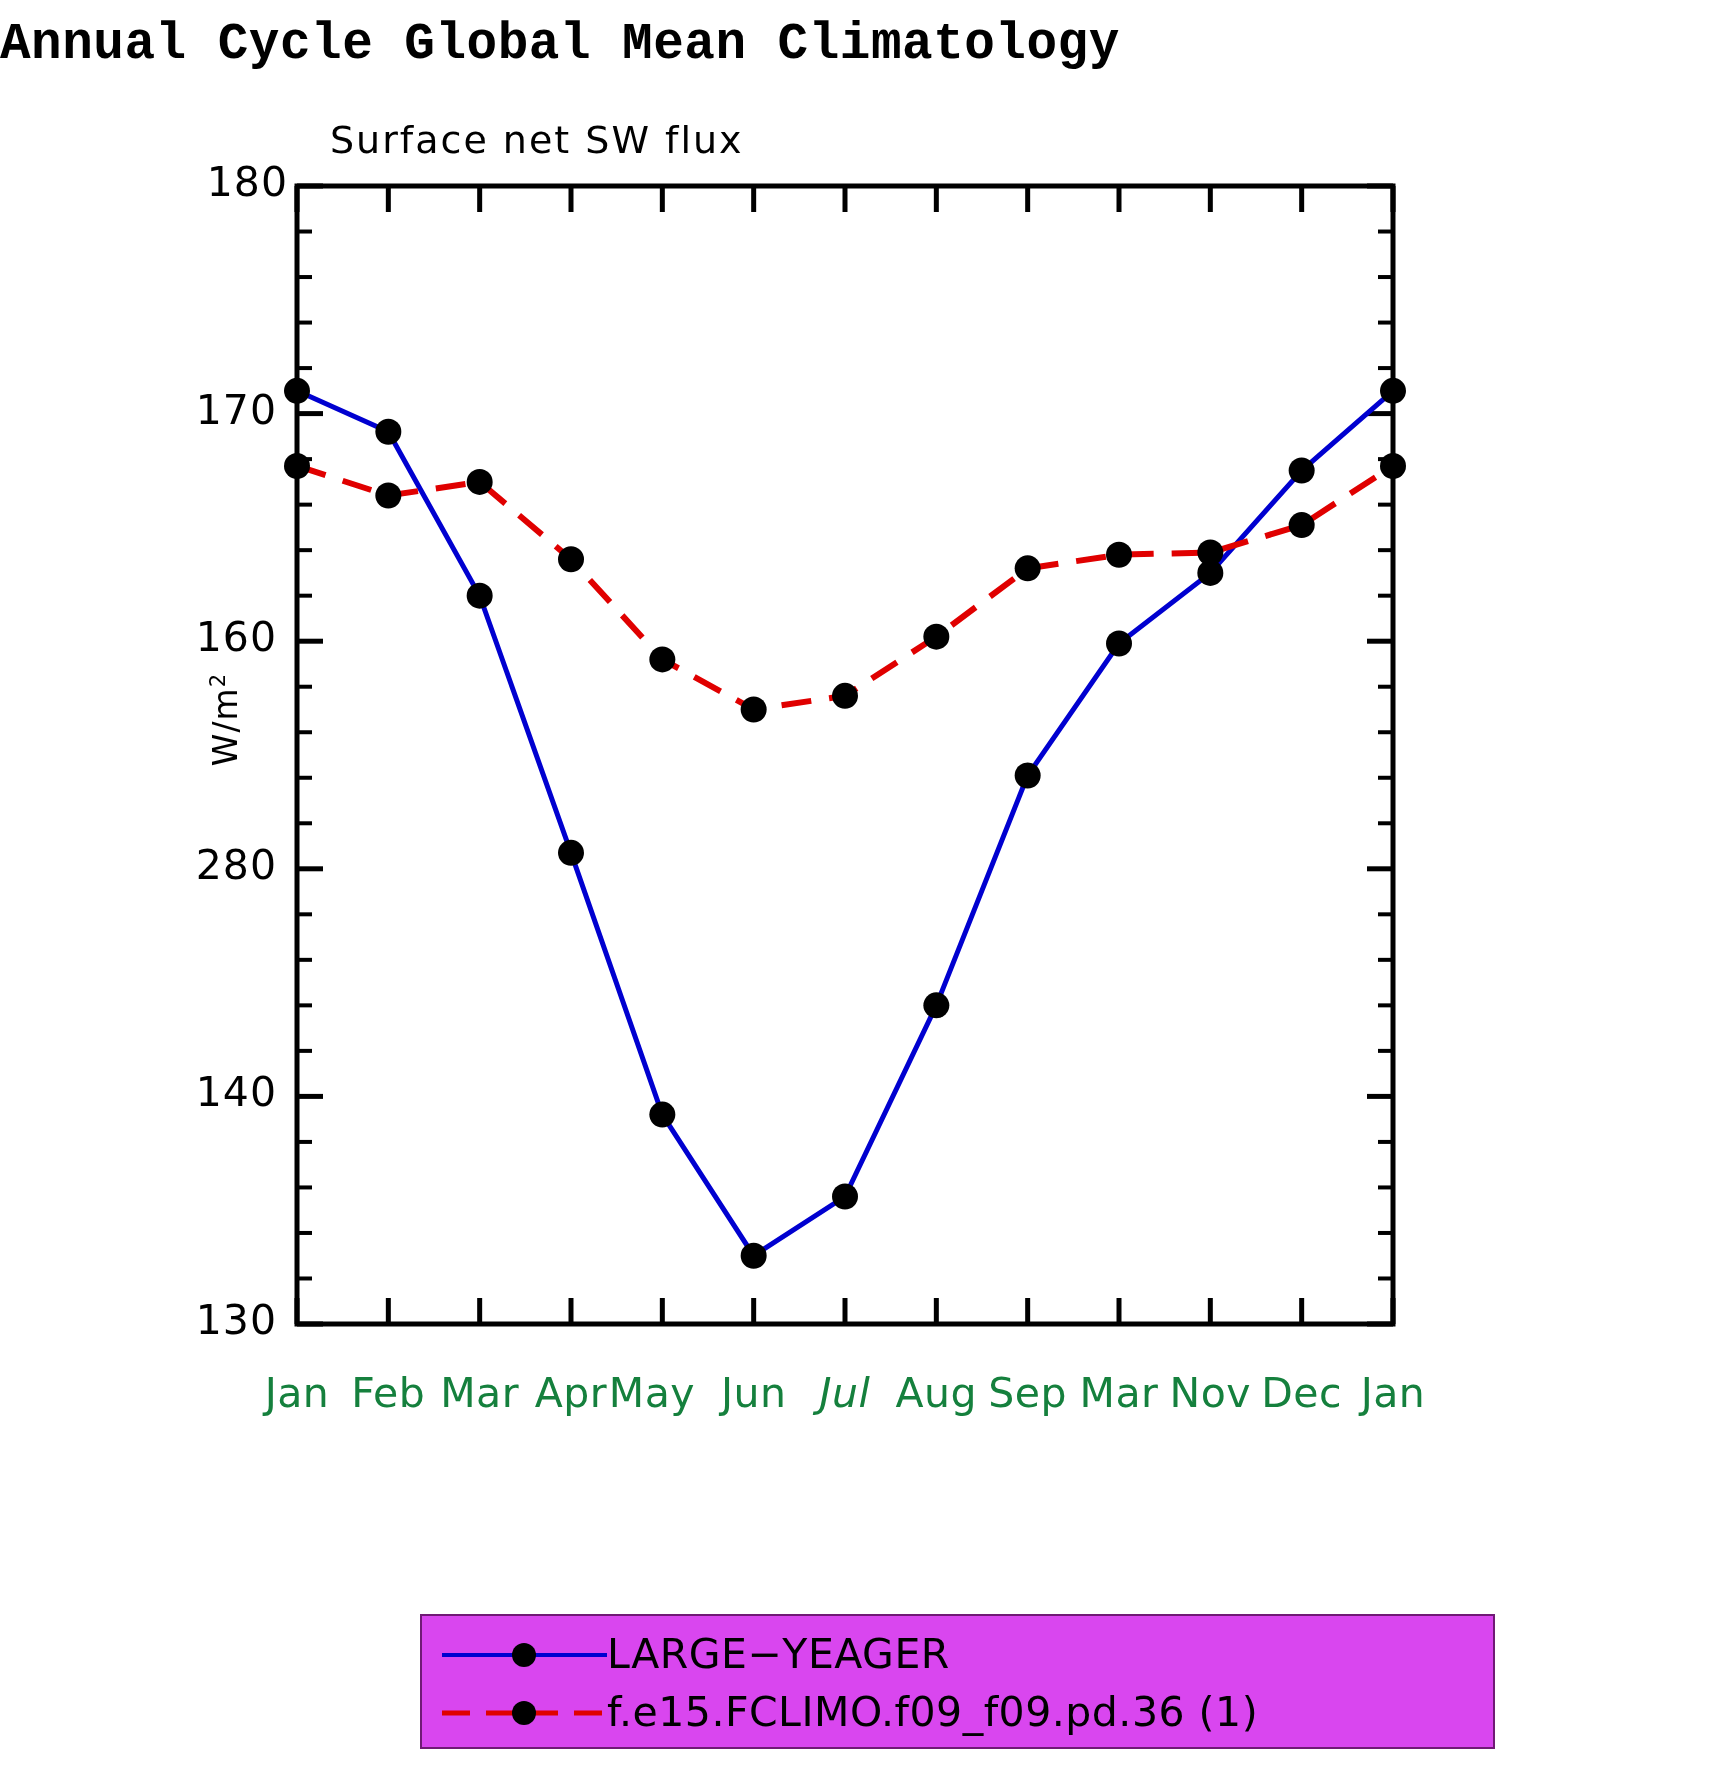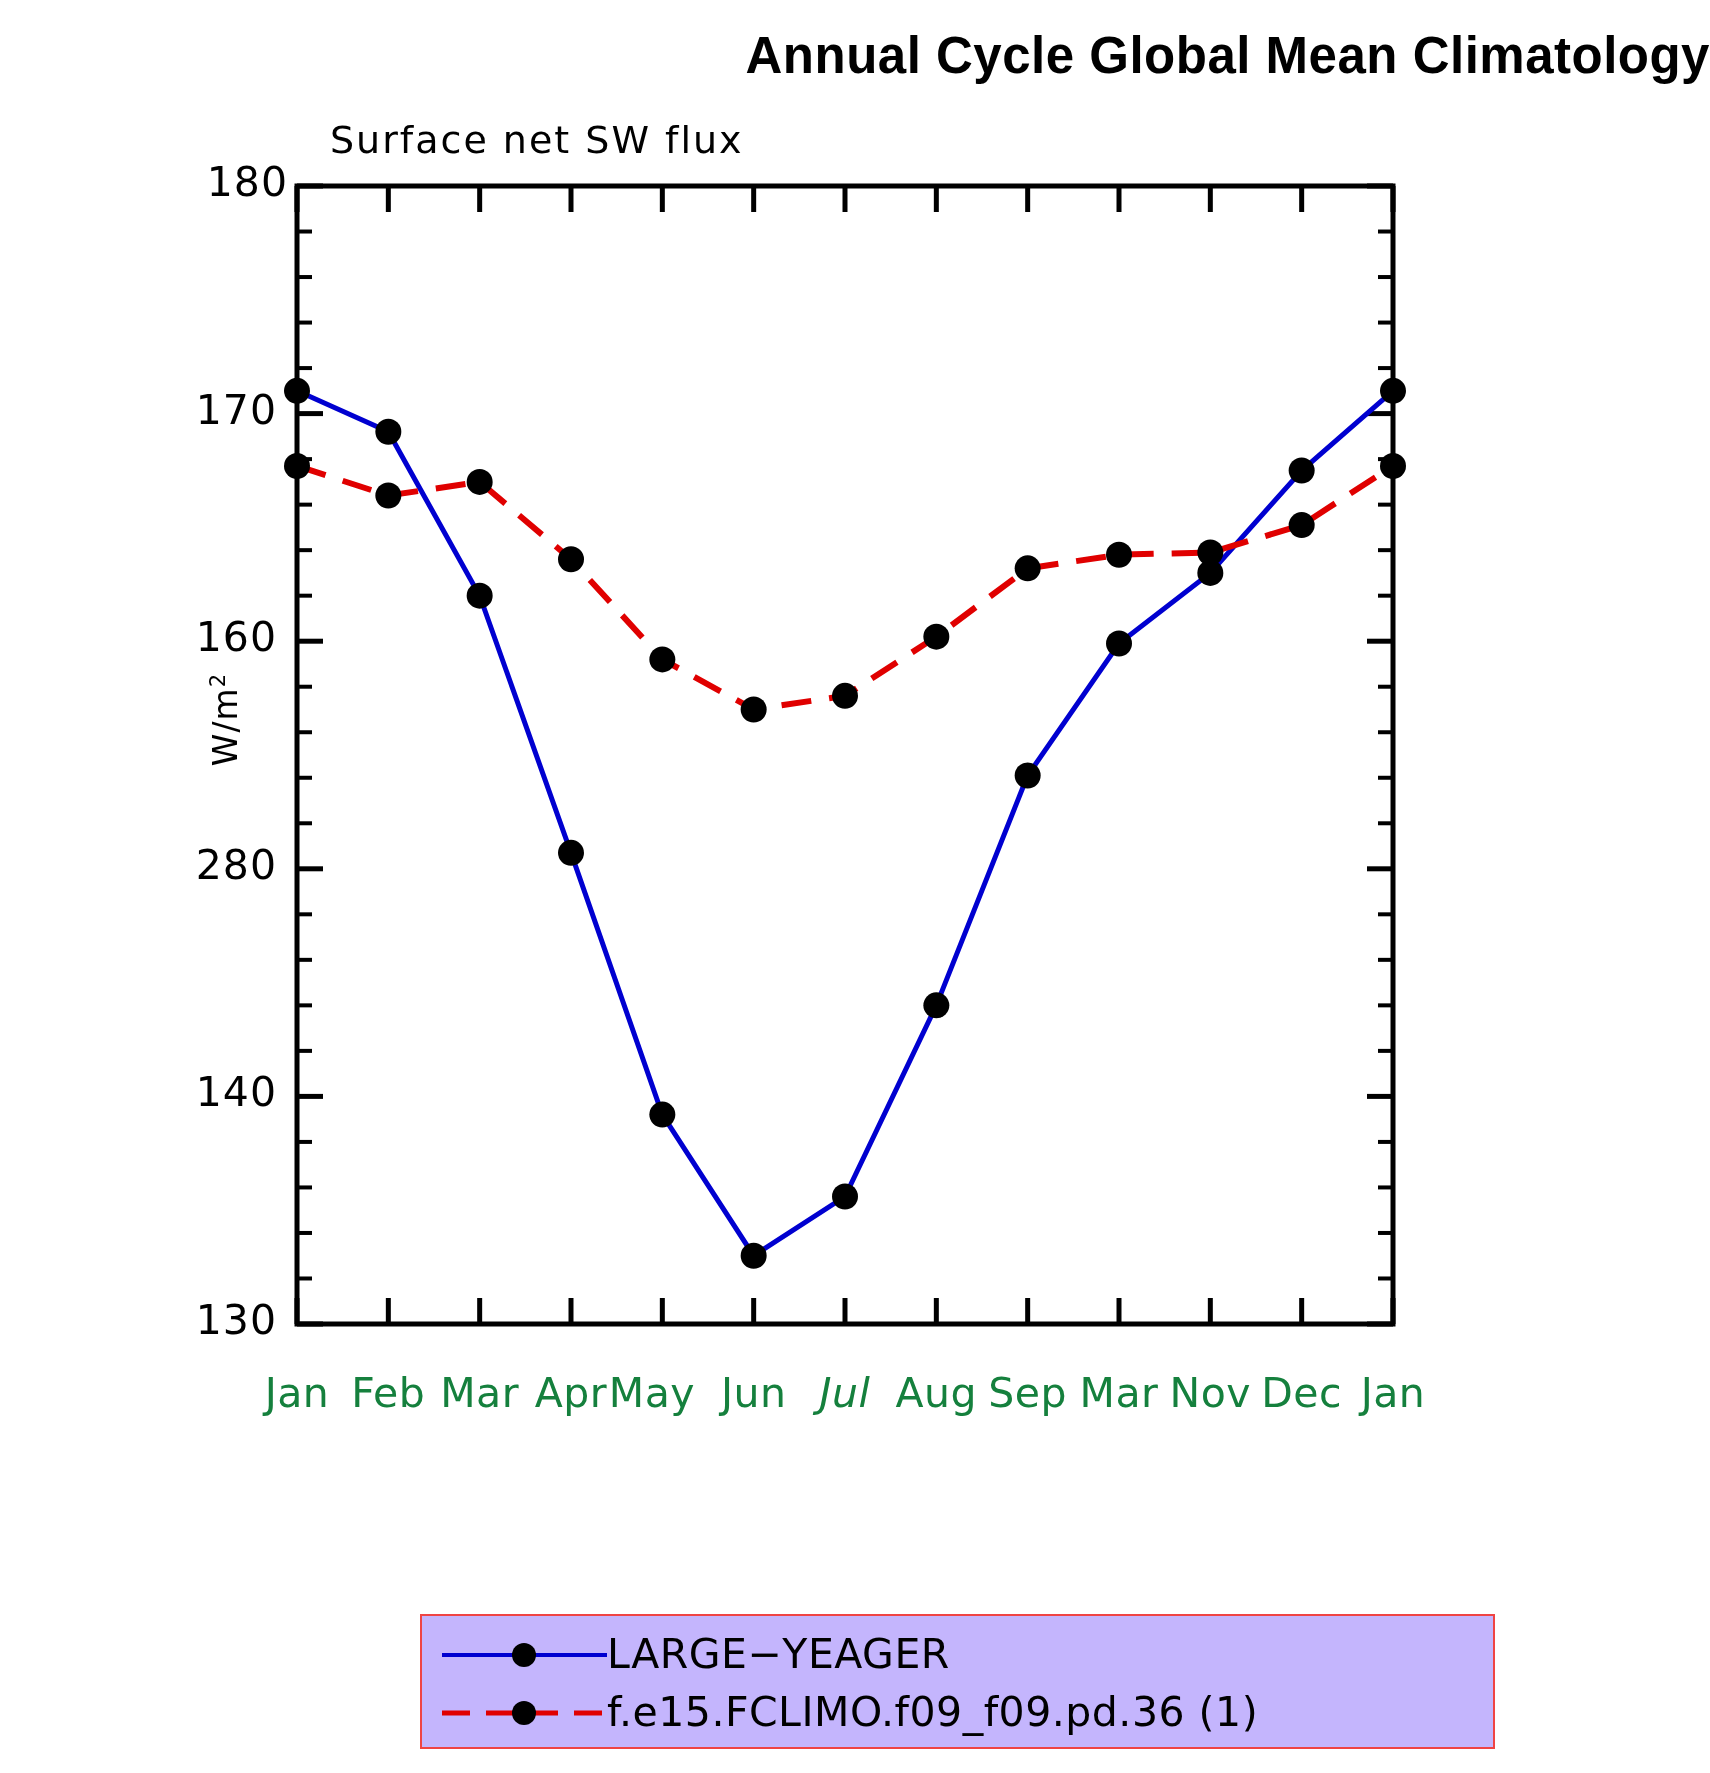--- a/index.html
+++ b/index.html
@@ -17,24 +17,24 @@
   #chart-root {
     position: absolute;
     left: 0;
     top: 0;
     width: 1710px;
     height: 1773px;
   }
   .chart-title {
     position: absolute;
     left: 0;
-    top: 26px;
+    top: 16px;
     width: 1710px;
-    text-align: right;
-    font-family: Liberation Sans, sans-serif;
+    text-align: left;
+    font-family: Liberation Mono, monospace;
     font-weight: bold;
     font-size: 51px;
     color: #000000;
     letter-spacing: 0.5px;
   }
   .subtitle {
     position: absolute;
     left: 330px;
     top: 118px;
     font-family: "DejaVu Sans", sans-serif;
@@ -79,22 +79,22 @@
     font-size: 41px;
     color: #15803d;
     letter-spacing: 0.5px;
   }
   .legend-box {
     position: absolute;
     left: 420px;
     top: 1614px;
     width: 1075px;
     height: 135px;
-    border: 2px solid #ef4444;
-    background: #c4b5fd;
+    border: 2px solid #701a75;
+    background: #d946ef;
     box-sizing: border-box;
   }
   .legend-row {
     position: absolute;
     left: 0;
     width: 100%;
     height: 58px;
   }
   .legend-text {
     position: absolute;

